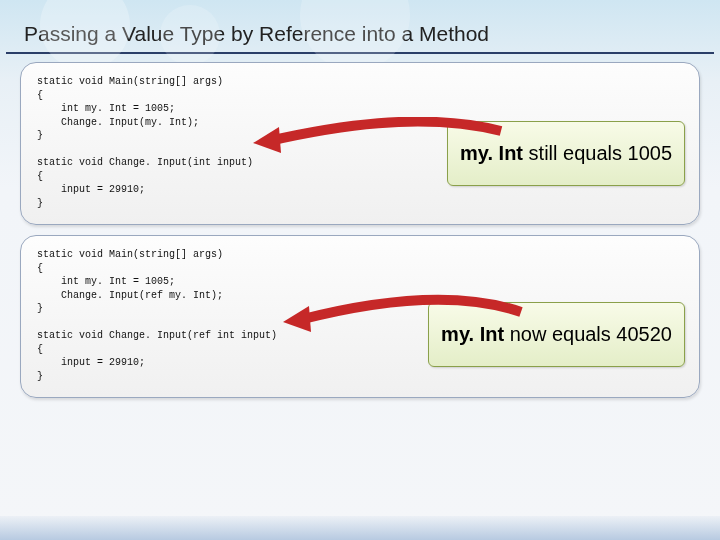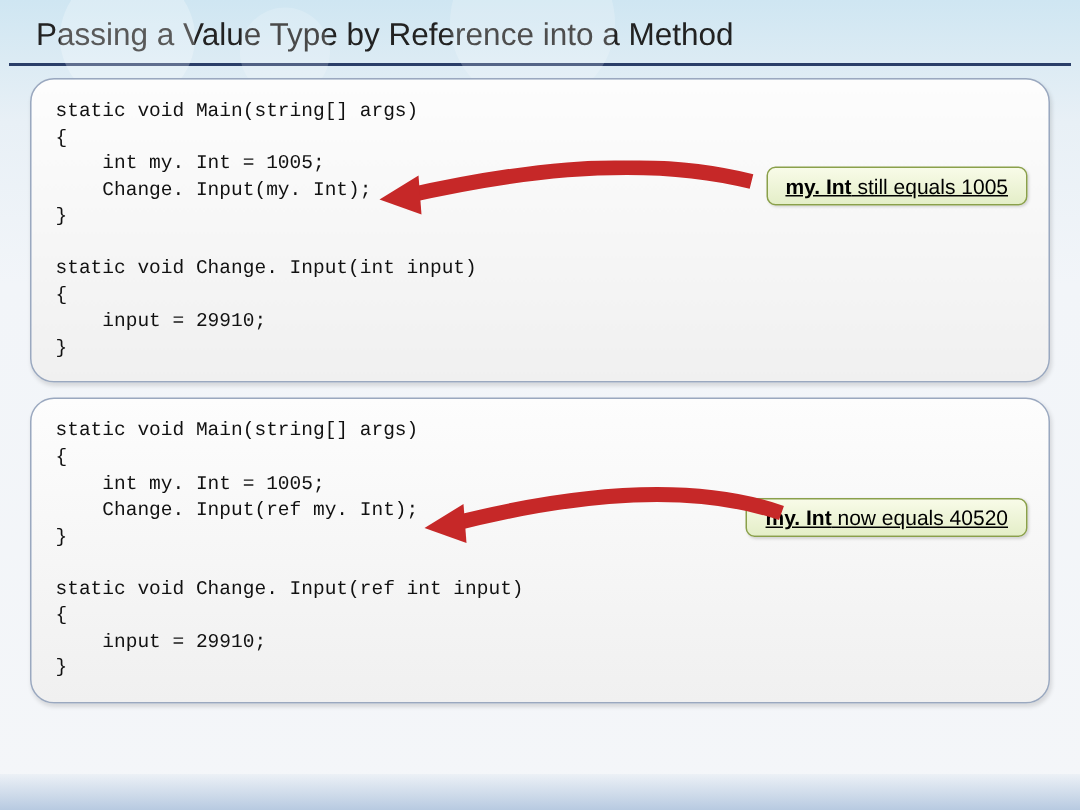--- a/index.html
+++ b/index.html
@@ -9,51 +9,50 @@
     background: linear-gradient(180deg, #cfe6f2 0%, #e8f0f6 15%, #f2f5f9 35%, #f4f6f9 100%);
     position: relative;
     overflow: hidden;
   }
   .bokeh {
     position: absolute; border-radius: 50%;
     background: rgba(255,255,255,0.25); pointer-events:none;
   }
   .title {
     font-size: 21px; color: #222;
-    padding: 12px 18px 6px 18px;
+    padding: 22px 18px 6px 18px;
     border-bottom: 2px solid #2a3e68;
     margin: 0 6px 8px 6px;
     font-weight: 400;
   }
   .panel {
     margin: 6px 20px 10px 20px;
     background: linear-gradient(180deg,#fdfdfd 0%,#f0f0f0 100%);
     border: 1px solid #9aa8bf;
     border-radius: 16px;
     padding: 12px 16px 14px 16px;
     position: relative;
     box-shadow: 1px 2px 3px rgba(0,0,0,0.12);
   }
   .code {
     font-family: Consolas, "Courier New", monospace;
-    font-size: 13px;
+    font-size: 10px;
     line-height: 1.35;
     white-space: pre;
     color: #111;
   }
   .callout {
     position: absolute;
     right: 14px;
     background: linear-gradient(180deg,#f8fbe8 0%,#e4eec8 100%);
     border: 1px solid #8aa04a;
     border-radius: 6px;
-    padding: 4px 12px;
-    font-size: 14px;
+    padding: 20px 12px;
+    font-size: 20px;
     box-shadow: 1px 1px 2px rgba(0,0,0,0.15);
-    text-decoration: underline;
   }
   .callout .b { font-weight: 700; }
   .arrow {
     position: absolute;
     pointer-events: none;
   }
   .bottom-band {
     position: absolute; left:0; right:0; bottom:0; height:24px;
     background: linear-gradient(180deg, rgba(90,140,190,0.05), rgba(70,120,180,0.35));
   }

